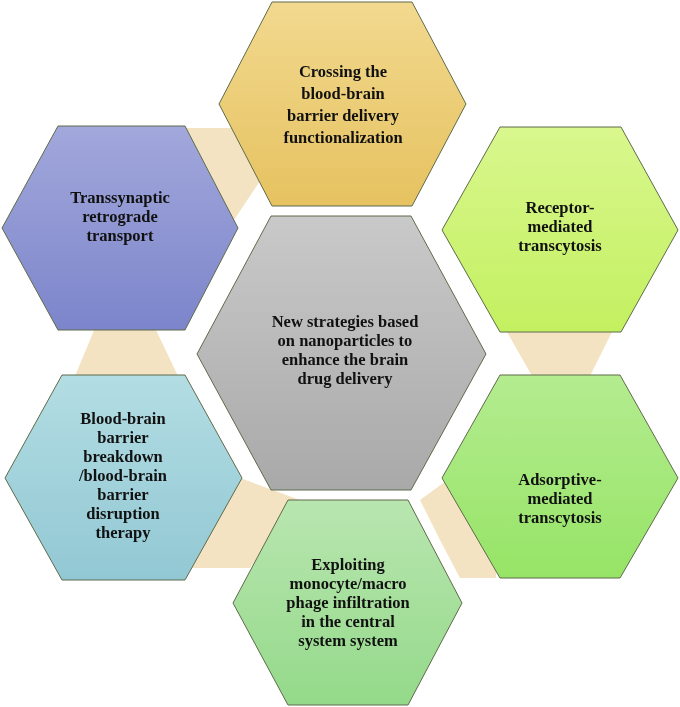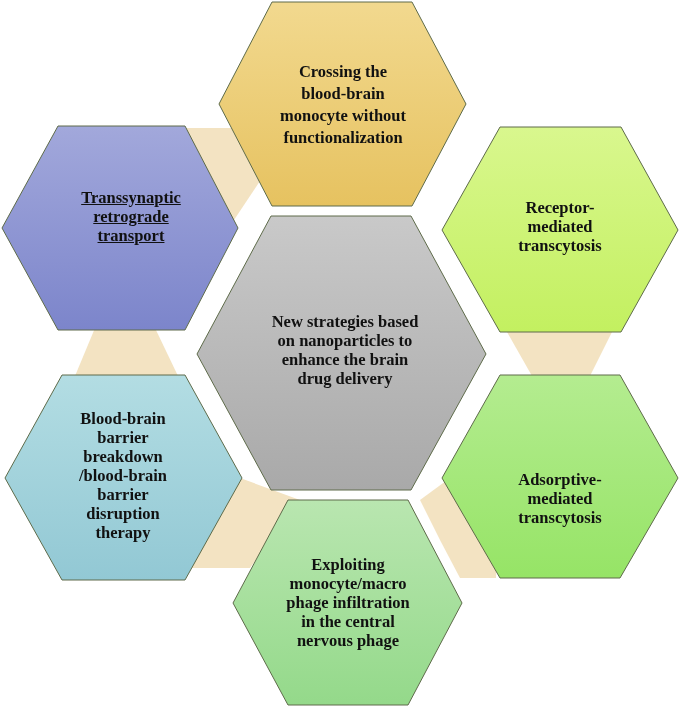--- a/index.html
+++ b/index.html
@@ -65,23 +65,23 @@
   <polygon fill="url(#g-5)" stroke-width="1" points="58,126 185,126 238,228 185,330 58,330 2,228" stroke="#5e6b4a"></polygon>
   <polygon fill="url(#g-1)" stroke-width="1" points="500,127 621,127 678,230 621,332 500,332 442,230" stroke="#5e6b4a"></polygon>
   <polygon fill="url(#g-center)" stroke-width="1" points="271,216 411,216 486,354 411,490 271,490 197,354" stroke="#5e6b4a"></polygon>
   <polygon fill="url(#g-4)" stroke-width="1" points="62,375 185,375 242,478 185,580 62,580 5,478" stroke="#5e6b4a"></polygon>
   <polygon fill="url(#g-2)" stroke-width="1" points="500,375 620,375 678,478 620,578 500,578 442,478" stroke="#5e6b4a"></polygon>
   <polygon fill="url(#g-3)" stroke-width="1" points="288,500 408,500 462,603 408,705 288,705 233,603" stroke="#5e6b4a"></polygon>
 </svg>
 
 <div class="hex-label" style="left:222px; top:30px; width:242px; height:150px; line-height:22px;">Crossing the
 blood-brain
-monocyte without
+barrier delivery
 functionalization</div>
-<div class="hex-label" style="left:31px; top:176px; width:200px; height:80px;text-decoration:underline;">Transsynaptic
+<div class="hex-label" style="left:20px; top:176px; width:200px; height:80px;">Transsynaptic
 retrograde
 transport</div>
 <div class="hex-label" style="left:460px; top:186px; width:200px; height:80px;text-align:center;">Receptor-
 mediated
 transcytosis</div>
 <div class="hex-label" style="left:223px; top:300px; width:244px; height:100px;">New strategies based
 on nanoparticles to
 enhance the brain
 drug delivery</div>
 <div class="hex-label" style="left:20px; top:400px; width:206px; height:150px;">Blood-brain
@@ -91,13 +91,13 @@
 barrier
 disruption
 therapy</div>
 <div class="hex-label" style="left:460px; top:458px; width:200px; height:80px;">Adsorptive-
 mediated
 transcytosis</div>
 <div class="hex-label" style="left:240px; top:550px; width:216px; height:104px;">Exploiting
 monocyte/macro
 phage infiltration
 in the central
-nervous phage</div>
+system system</div>
 
 </body></html>

